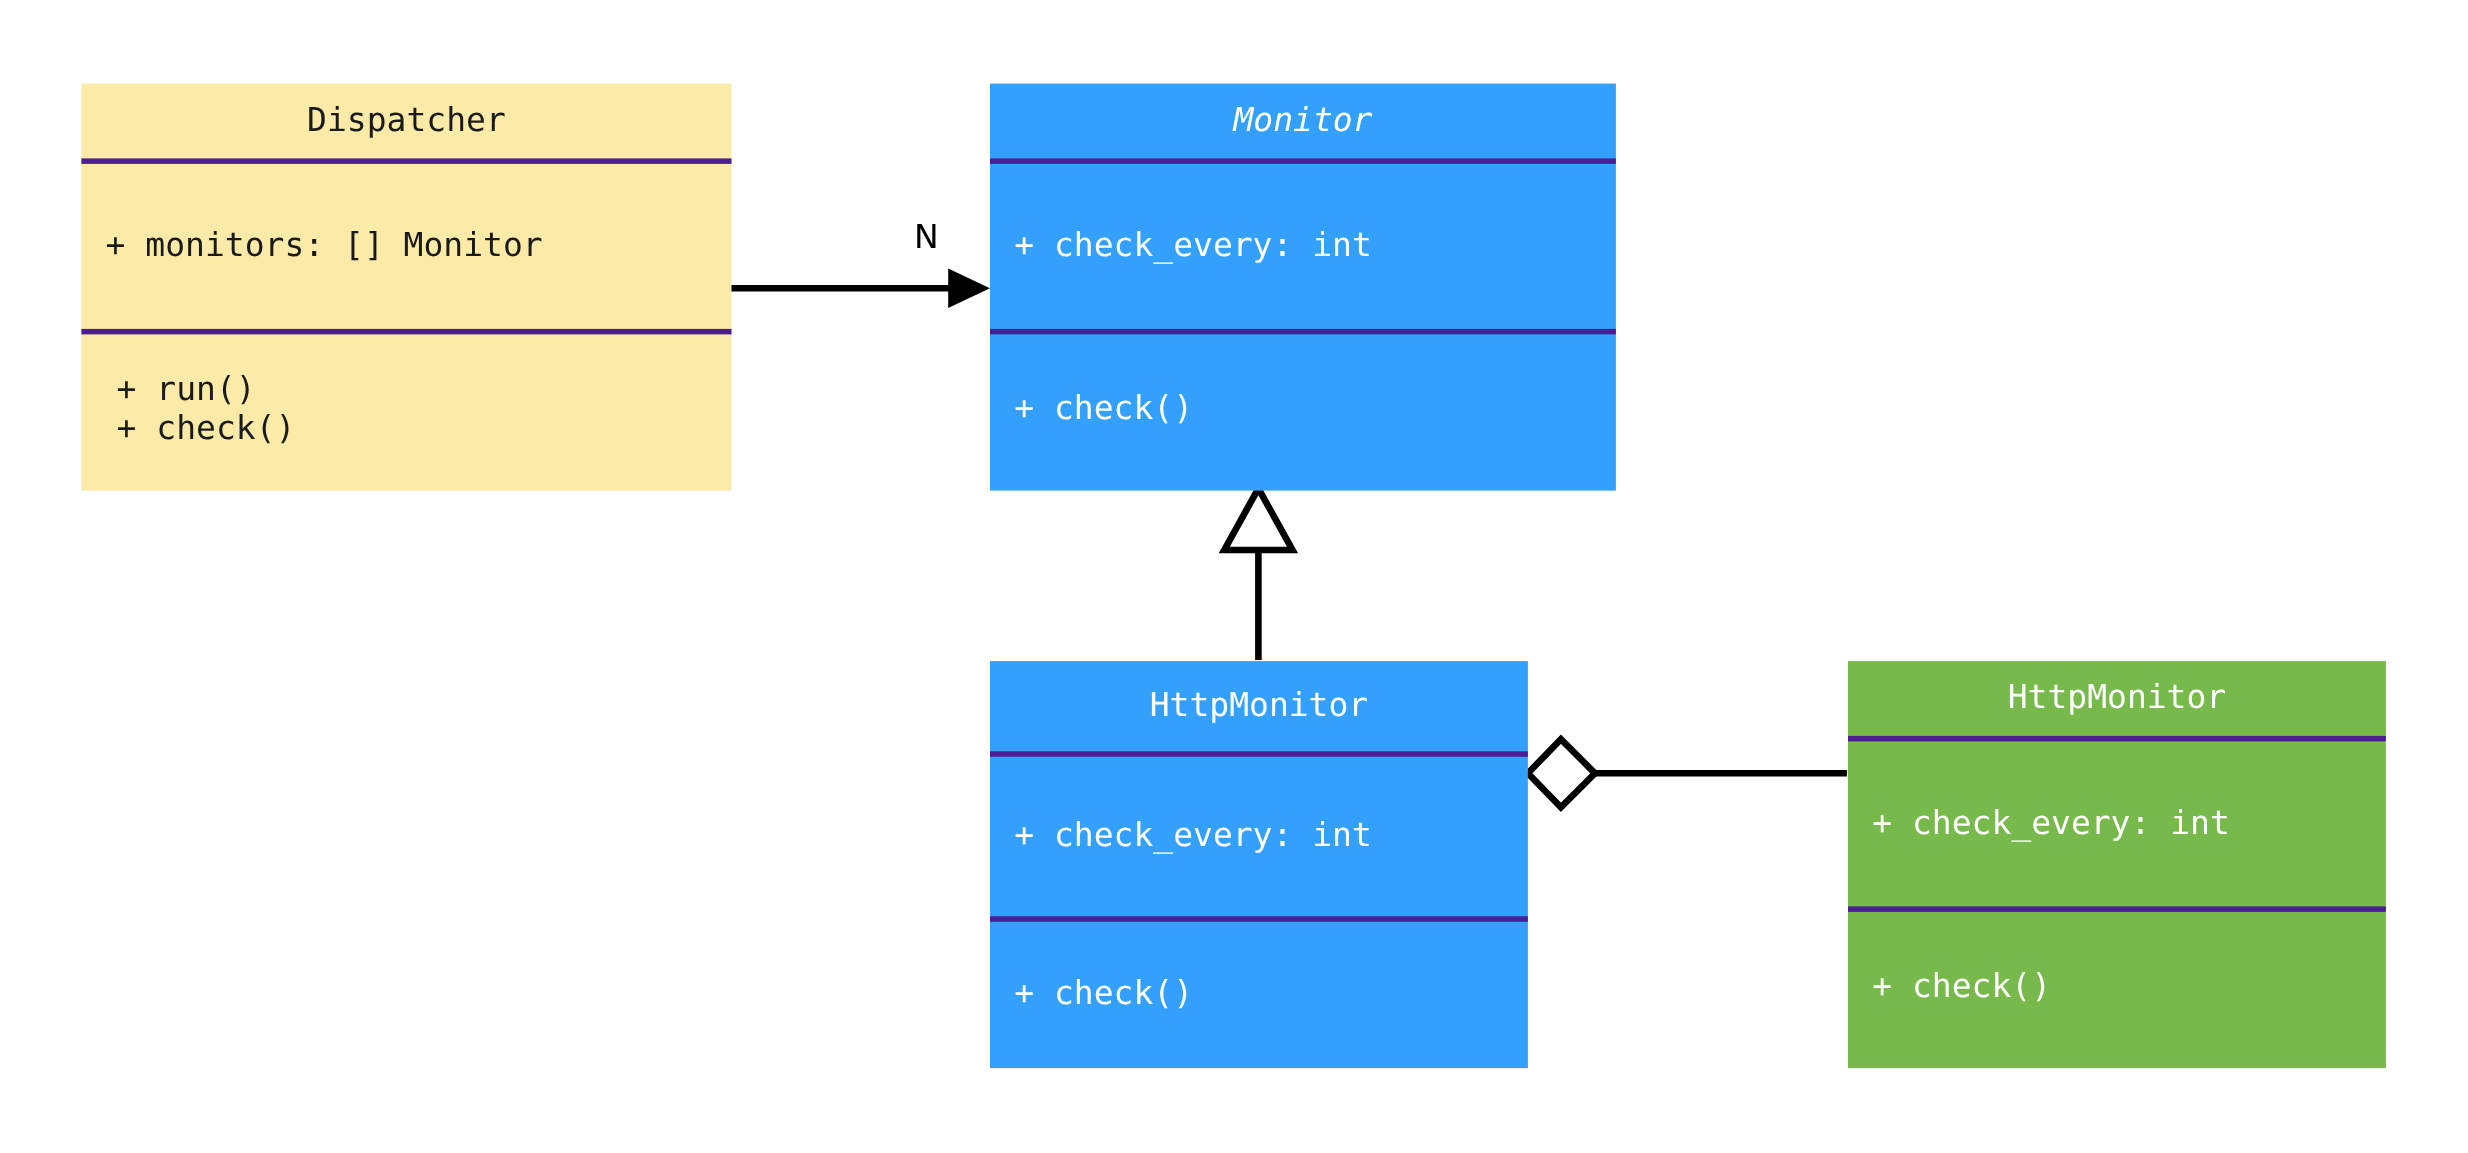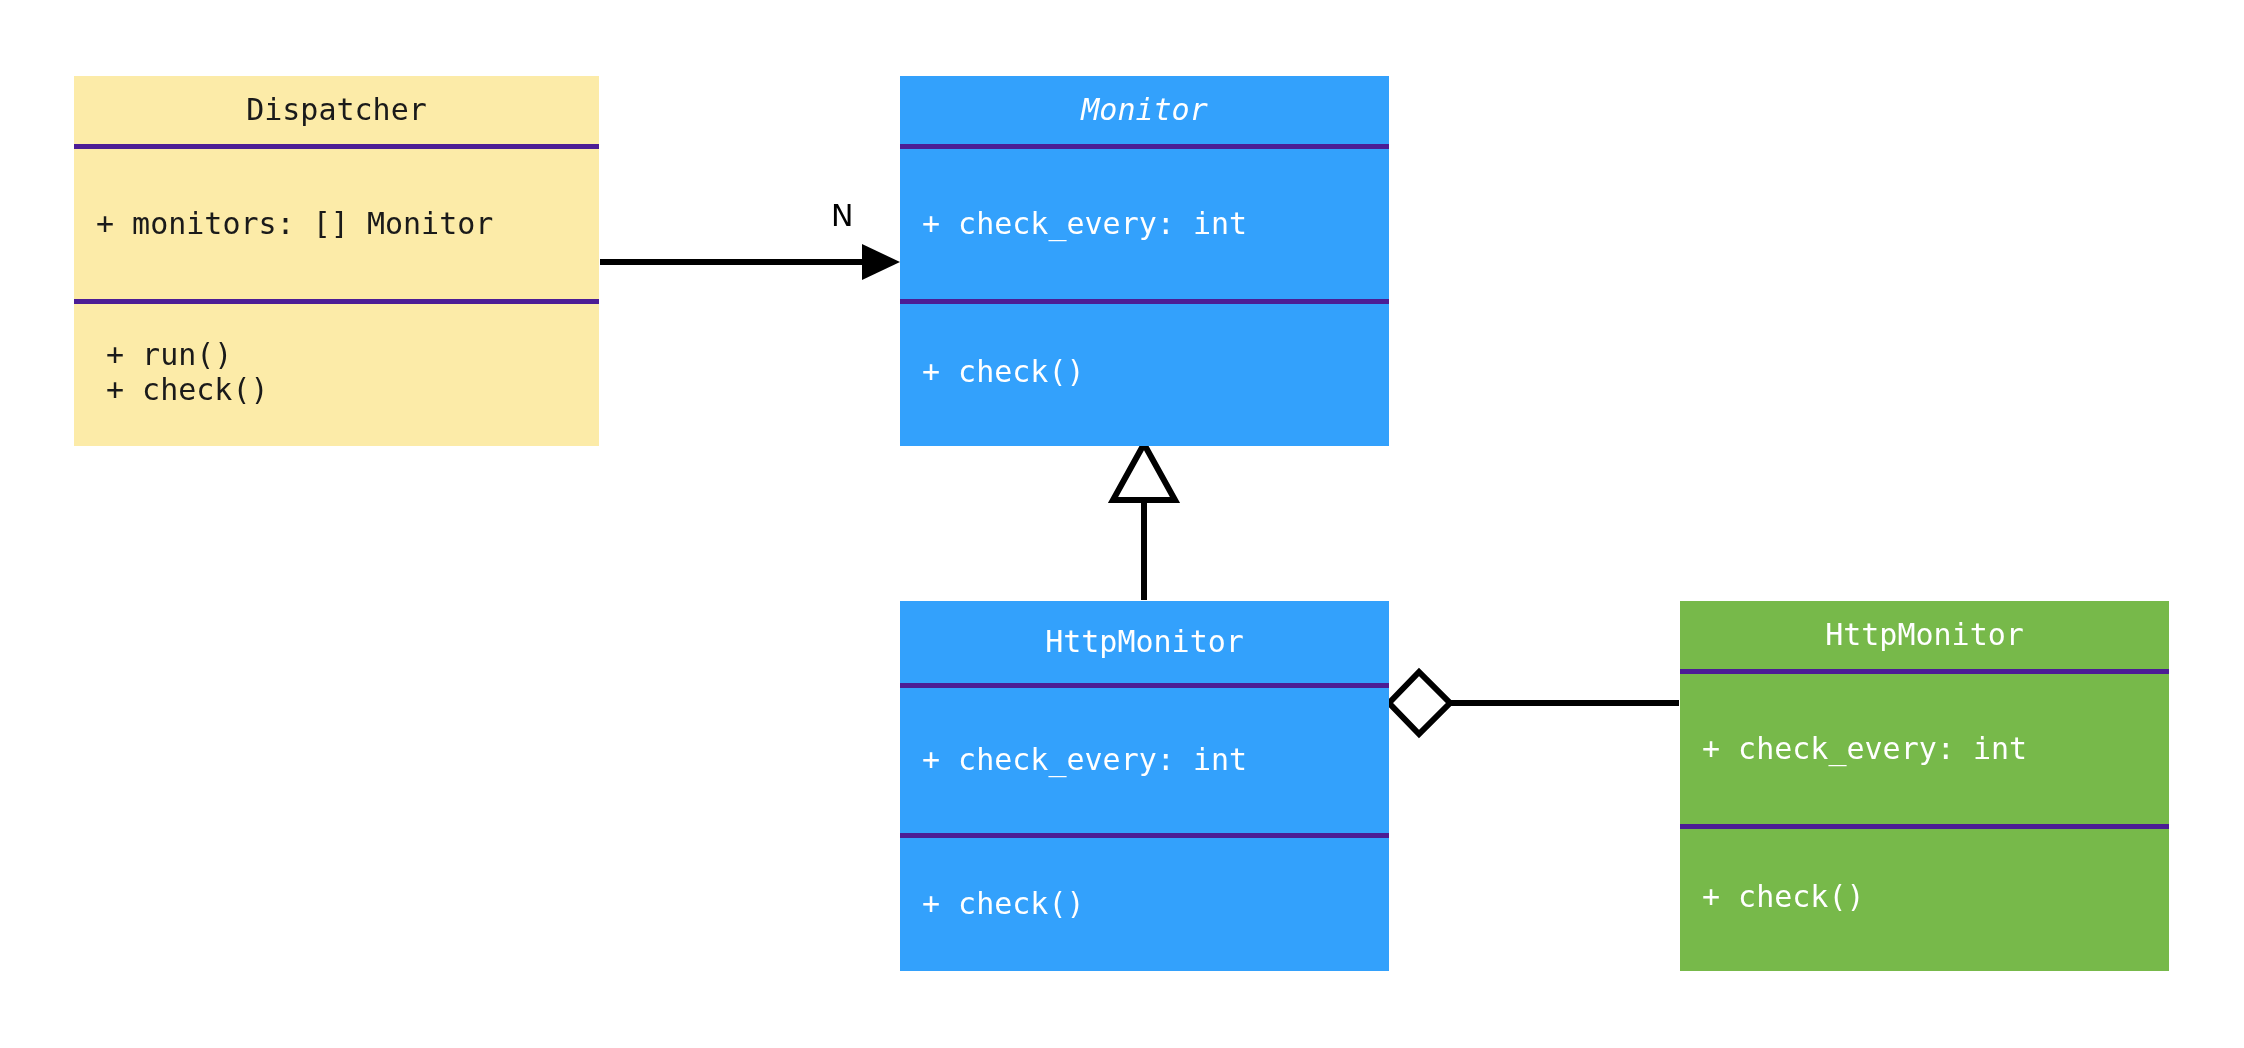--- a/index.html
+++ b/index.html
@@ -104,34 +104,34 @@
     </g>
 
     <g>
       <line x1="1449" y1="703" x2="1679" y2="703" stroke="#000000" stroke-width="6"></line>
       <polygon points="1389,703 1419,672 1450,703 1419,734" fill="#ffffff" stroke="#000000" stroke-width="6" stroke-linejoin="miter"></polygon>
     </g>
   </svg>
 
   <div class="edge-label" style="left:831px; top:198px;">N</div>
 
-  <div class="uml-class theme-cream" style="left:74px; top:76px; width:525px; height:370px;">
+  <div class="uml-class theme-cream" style="left:74px; top:76px; width:591px; height:370px;">
     <div class="compartment title-row" style="height:68px;">
       <div class="title-text">Dispatcher</div>
     </div>
     <div class="compartment member-list" style="height:155px;">
       <div class="member">+ monitors: [] Monitor</div>
     </div>
     <div class="compartment member-list" style="height:142px;padding-left:32px;">
       <div class="member">+ run()</div>
       <div class="member">+ check()</div>
     </div>
   </div>
 
-  <div class="uml-class theme-blue" style="left:900px; top:76px; width:489px; height:370px;">
+  <div class="uml-class theme-blue" style="left:900px; top:76px; width:569px; height:370px;">
     <div class="compartment title-row" style="height:68px;">
       <div class="title-text abstract">Monitor</div>
     </div>
     <div class="compartment member-list" style="height:155px;">
       <div class="member">+ check_every: int</div>
     </div>
     <div class="compartment member-list" style="height:142px;">
       <div class="member">+ check()</div>
     </div>
   </div>

